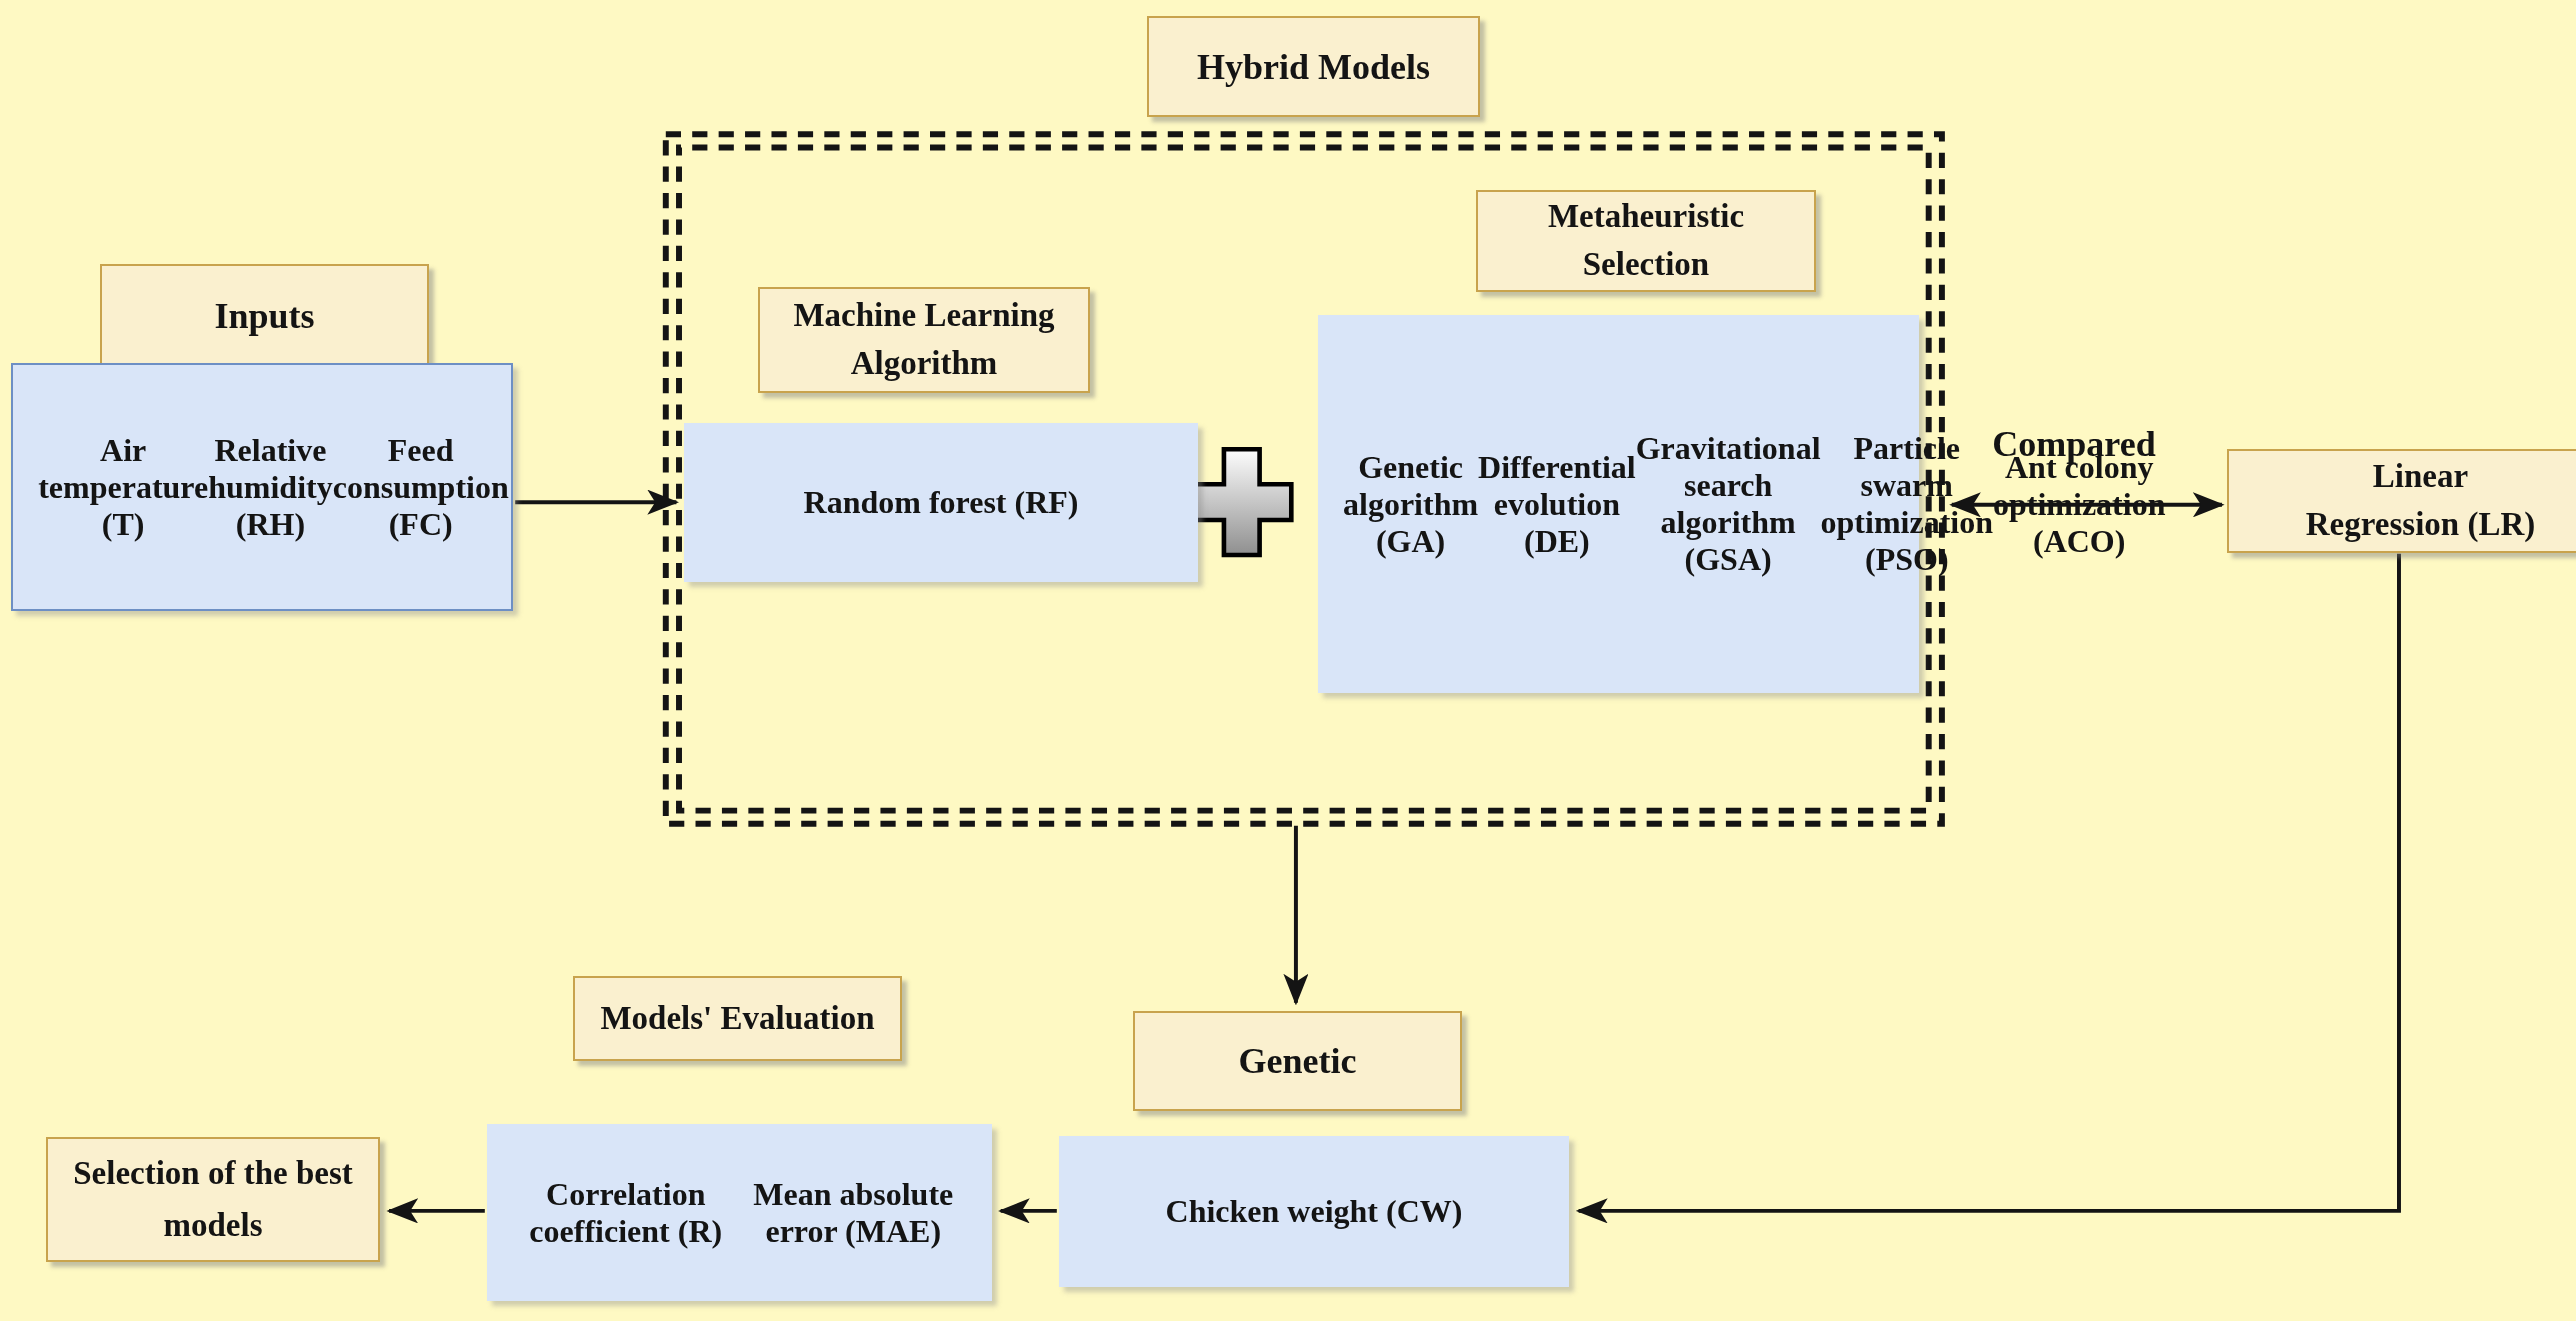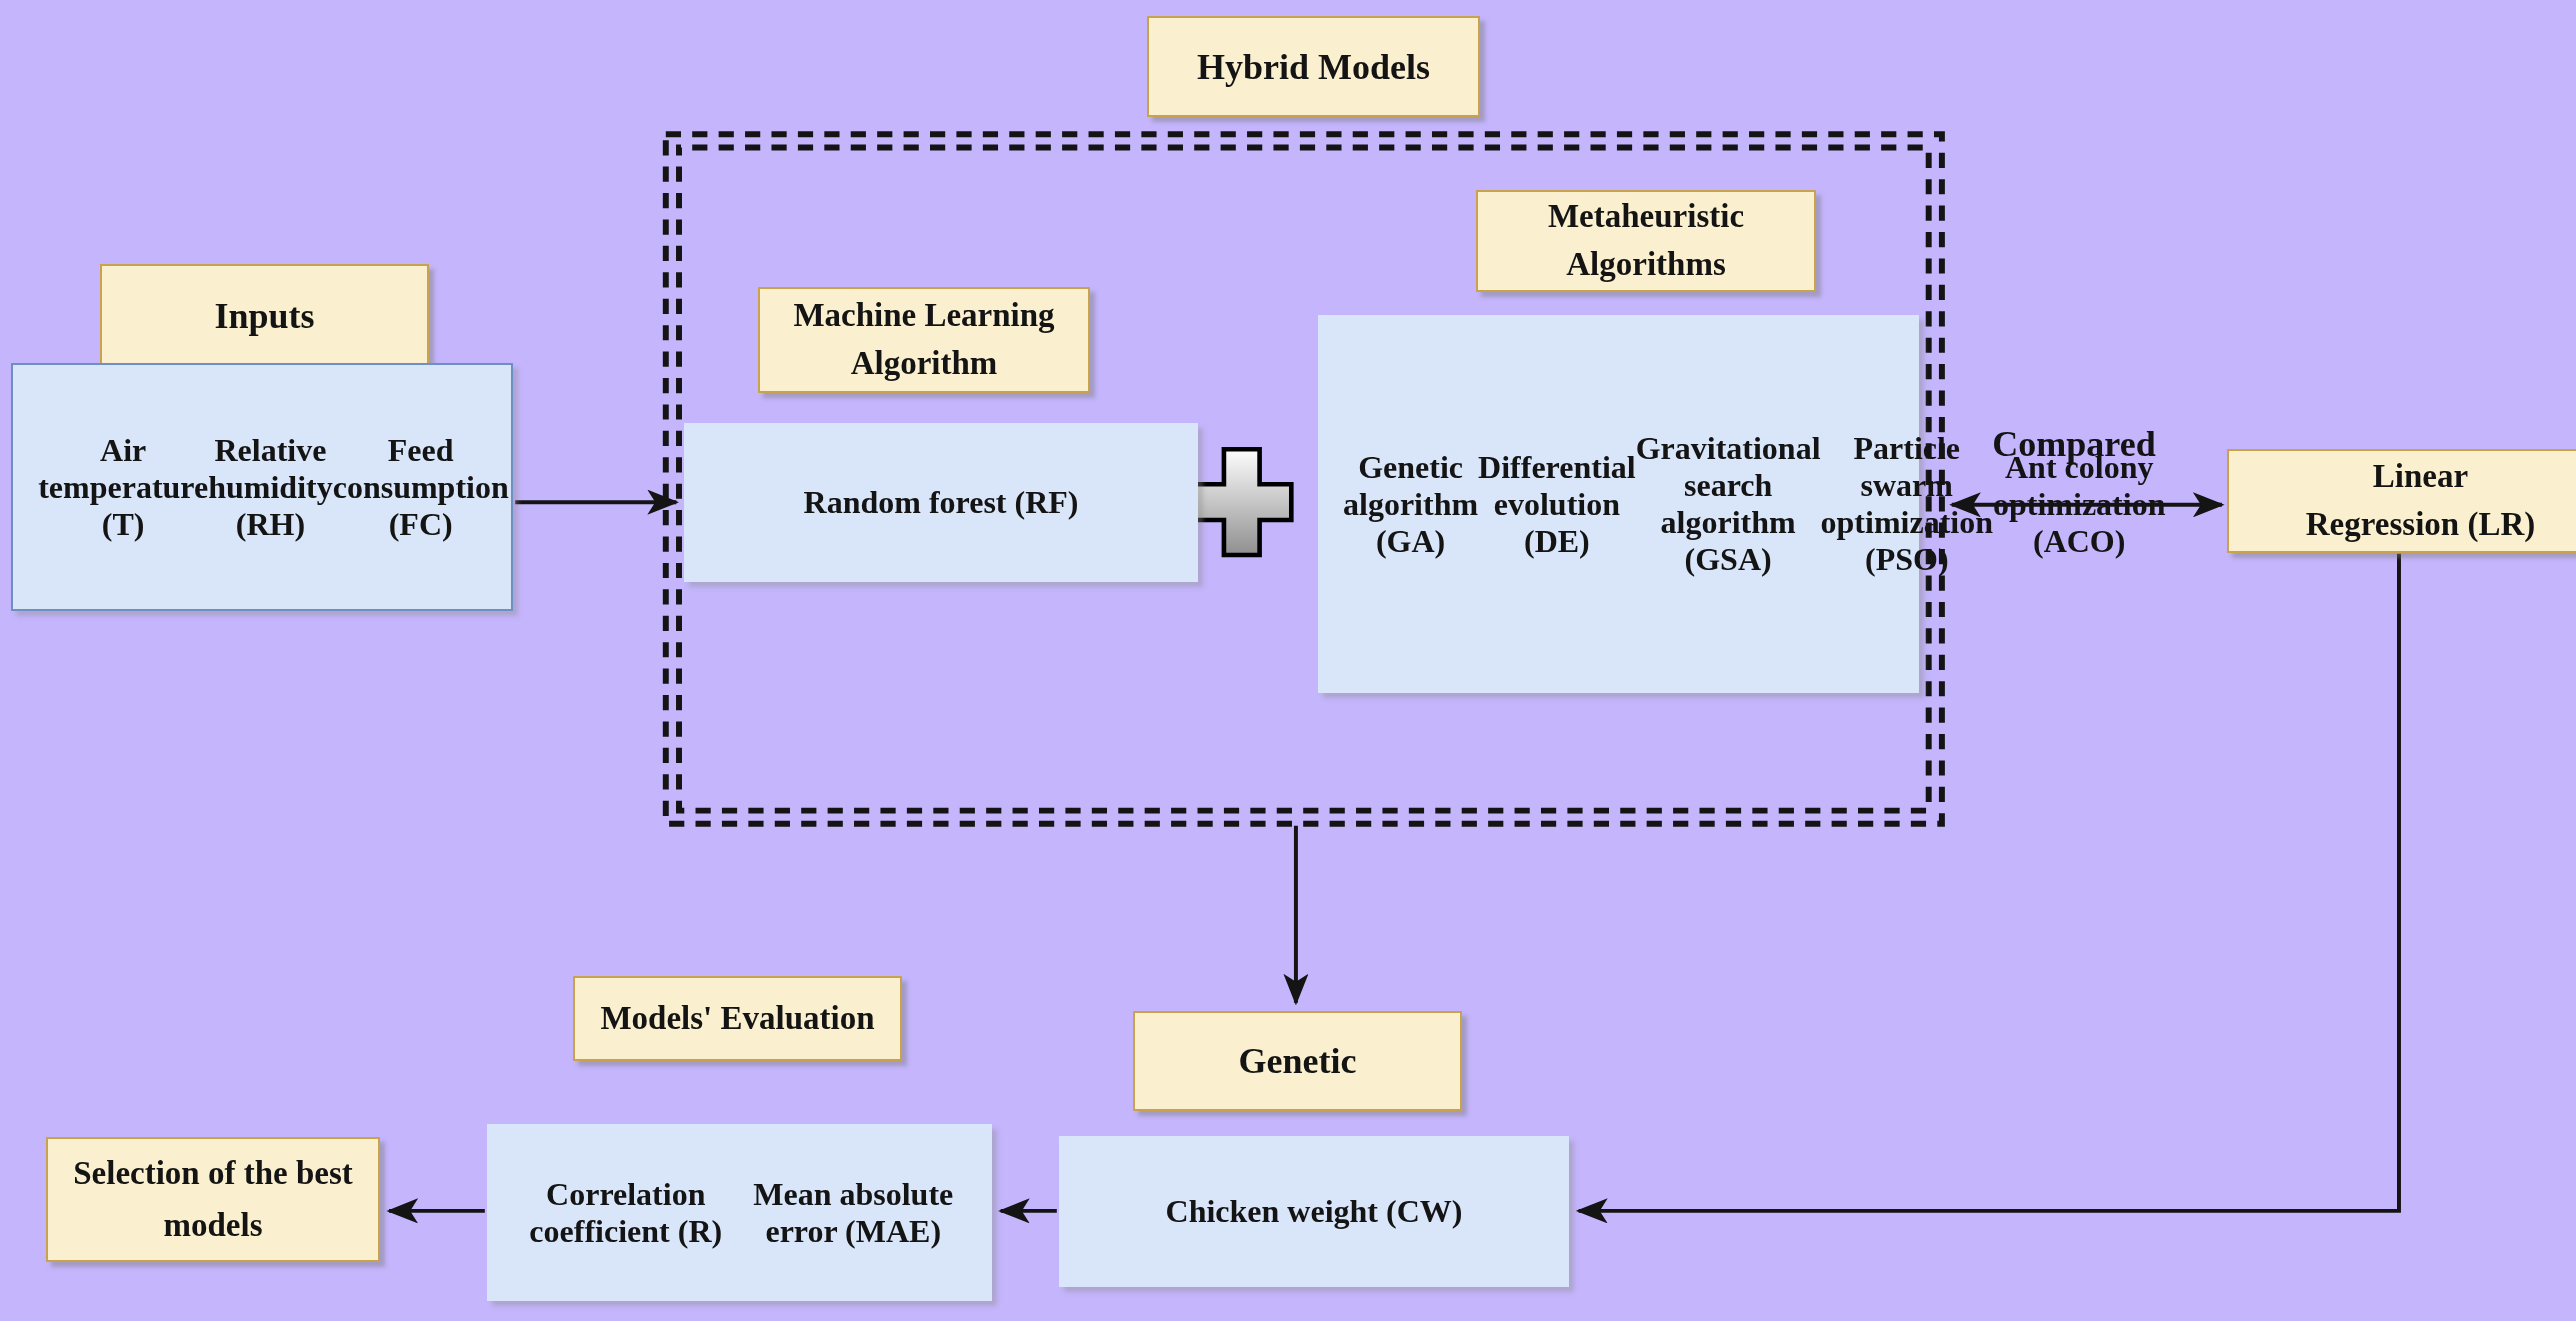--- a/index.html
+++ b/index.html
@@ -1,19 +1,19 @@
 <!DOCTYPE html>
 <html style="font-size:10.6px"><head>
 <meta charset="utf-8">
 <style>
   html,body{margin:0;padding:0;background:#ffffff;}
   #canvas{
     position:relative;
     width:2576px;height:1322px;
-    background:#c4b5fd;
+    background:#fef9c3;
     font-family:"Liberation Serif","DejaVu Serif",serif;
     font-weight:bold;
     color:#141414;
     overflow:hidden;
   }
   .node{
     position:absolute;
     display:flex;align-items:center;justify-content:center;
     text-align:center;
     box-sizing:border-box;
@@ -87,21 +87,21 @@
   </svg>
 
   <div class="node yellow" style="left:1147px;top:16px;width:333px;height:101px;">Hybrid Models</div>
 
   <div class="node yellow" style="left:100px;top:264px;width:329px;height:104px;">Inputs</div>
 
   <div class="node yellow" style="left:758px;top:287px;width:332px;height:106px;font-size:33px;line-height:1.45;">Machine Learning
 Algorithm</div>
 
   <div class="node yellow" style="left:1476px;top:190px;width:340px;height:102px;font-size:33px;line-height:1.45;">Metaheuristic
-Algorithms</div>
+Selection</div>
 
   <div class="node yellow" style="left:2227px;top:449px;width:387px;height:104px;font-size:33px;line-height:1.45;">Linear
 Regression (LR)</div>
 
   <div class="node yellow" style="left:1133px;top:1011px;width:329px;height:100px;">Genetic</div>
 
   <div class="node yellow" style="left:573px;top:976px;width:329px;height:85px;font-size:33px;">Models' Evaluation</div>
 
   <div class="node yellow" style="left:46px;top:1137px;width:334px;height:125px;font-size:33px;line-height:1.55;">Selection of the best
 models</div>

